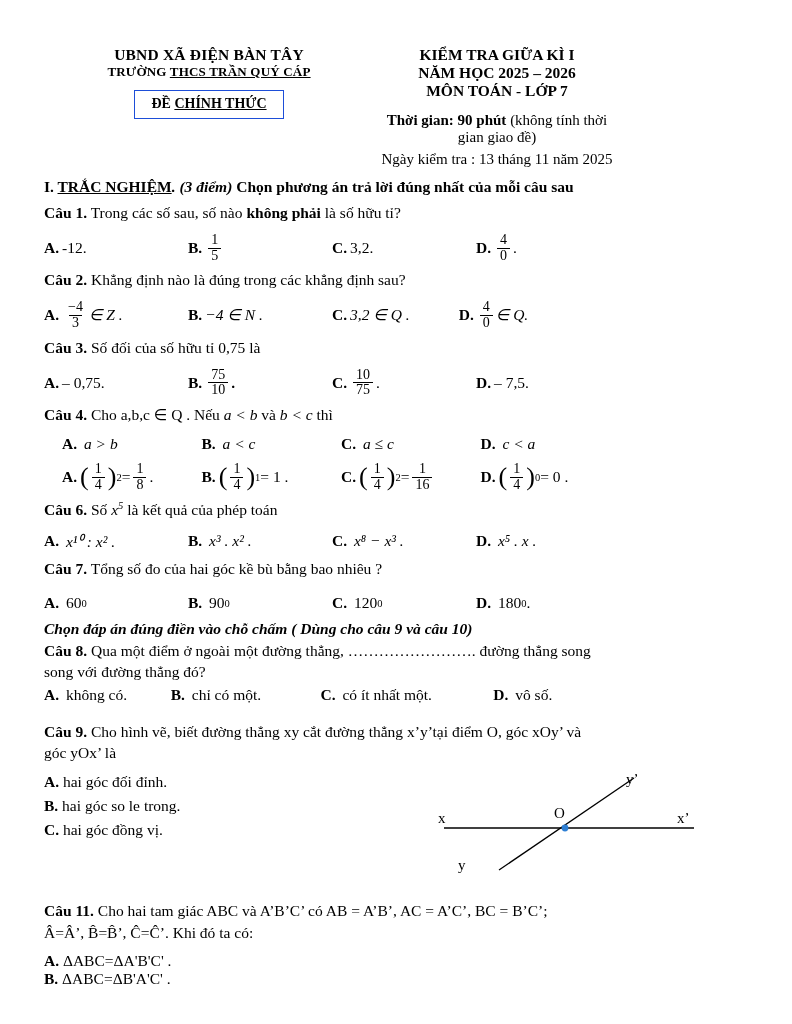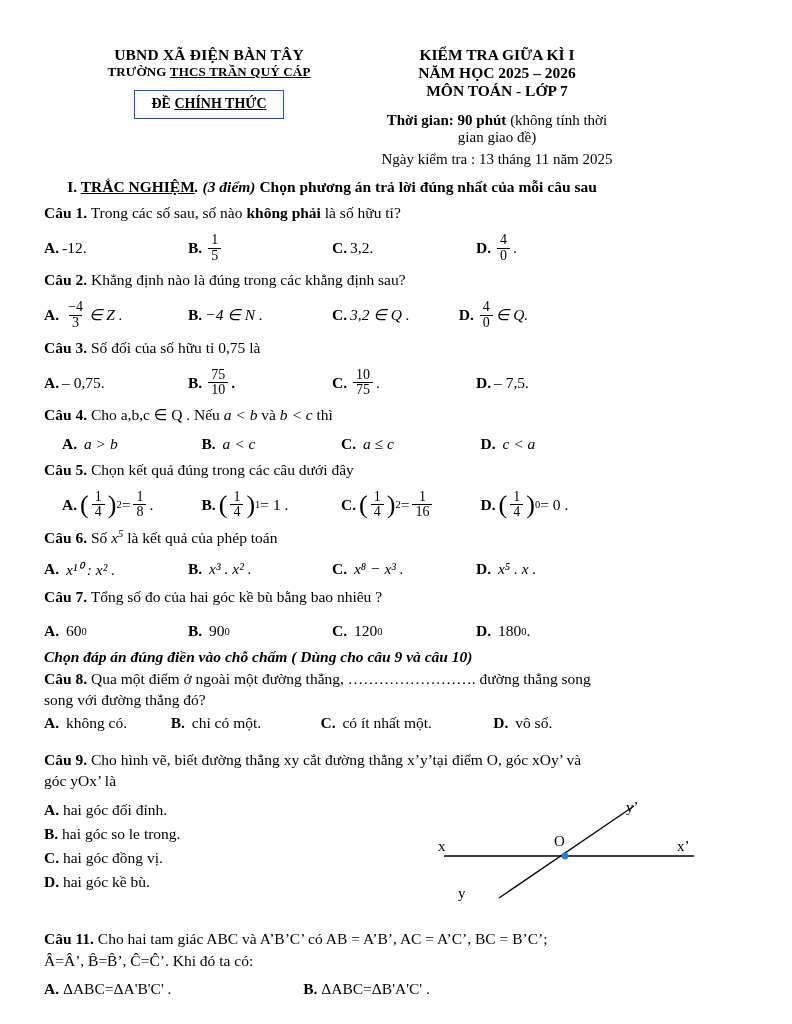--- a/index.html
+++ b/index.html
@@ -72,21 +72,20 @@
     margin-top: 5px;
     font-size: 15px;
   }
   .hdr-right-block { margin-top: 2px; }
 
   
   .section-title {
     margin-top: 10px;
     font-weight: bold;
     font-size: 15.5px;
-    text-align: center;
   }
   .section-title .ul { text-decoration: underline; }
   .section-title .ital { font-style: italic; font-weight: bold;}
   .q {
     margin-top: 7px;
     font-size: 15.5px;
     line-height: 1.35;
   }
   .q b { font-weight: bold; }
   .opts {
@@ -139,21 +138,21 @@
   
   .fig-row {
     display: flex;
     margin-top: 6px;
   }
   .fig-left { width: 390px; font-size: 15.5px; line-height: 1.55; }
   .fig-right { flex: 1; position: relative; height: 120px; }
   .fig-svg { position: absolute; left: 0; top: 0; }
 
   .q10-lines { margin-top: 10px; font-size: 15.5px; line-height: 1.45; }
-  .q10-opts { display: flex; margin-top: 7px; font-size: 15.5px; }
+  .q10-opts { display: flex; margin-top: 7px; font-size: 15.5px; flex-direction: column; }
   .q10-opts .o1 { width: 45%; }
 </style>
 </head>
 <body>
 
 <div class="page">
 
   <div class="header">
     <div class="hdr-left">
       <div class="school-line1">UBND XÃ ĐIỆN BÀN TÂY</div>
@@ -259,21 +258,20 @@
   </div>
 
   <div class="q"><b>Câu 4.</b><span> Cho a,b,c ∈ Q . Nếu </span><span class="ital">a &lt; b</span><span> và </span><span class="ital">b &lt; c</span><span>  thì</span></div>
   <div class="opts">
     <div class="opt w25" style="padding-left:18px"><b>A.</b>&nbsp;<span class="ital">a &gt; b</span></div>
     <div class="opt w25"><b>B.</b>&nbsp;<span class="ital">a &lt; c</span></div>
     <div class="opt w25"><b>C.</b>&nbsp;<span class="ital">a ≤ c</span></div>
     <div class="opt w25"><b>D.</b>&nbsp;<span class="ital">c &lt; a</span></div>
   </div>
 
-  <div class="q"><b>Câu 5.</b><span> Chọn kết quả đúng trong các câu dưới đây</span></div>
   <div class="opts">
     <div class="opt w25" style="padding-left:18px">
       <b>A.</b>
       <span class="paren-pow">
           <span class="big-paren">(</span>
           <span class="frac">
             <span class="num">1</span>
             <span class="den">4</span>
           </span>
           <span class="big-paren">)</span>
@@ -357,21 +355,20 @@
     <div class="opt" style="width:22%"><b>D.</b>&nbsp;<span>vô số.</span></div>
   </div>
 
   <div class="q" style="margin-top:18px"><b>Câu 9.</b><span> Cho hình vẽ, biết đường thẳng xy cắt đường thẳng x’y’tại điểm O, góc xOy’ và</span><br><span>góc yOx’ là</span></div>
 
   <div class="fig-row">
     <div class="fig-left">
       <div><b>A.</b><span> hai góc đối đỉnh.</span></div>
       <div><b>B.</b><span> hai góc so le trong.</span></div>
       <div><b>C.</b><span> hai góc đồng vị.</span></div>
-      <div><b>D.</b><span> hai góc kề bù.</span></div>
     </div>
     <div class="fig-right">
       <svg class="fig-svg" width="320" height="120" viewBox="0 0 320 120">
         <line x1="10" y1="58" x2="260" y2="58" stroke="#000" stroke-width="1.3"></line>
         <line x1="65" y1="100" x2="200" y2="8" stroke="#000" stroke-width="1.3"></line>
         <circle cx="131" cy="58" r="3.4" fill="#2e7fd4"></circle>
         <text x="4" y="53" font-family="Liberation Serif, serif" font-size="15">x</text>
         <text x="243" y="53" font-family="Liberation Serif, serif" font-size="15">x’</text>
         <text x="24" y="100" font-family="Liberation Serif, serif" font-size="15">y</text>
         <text x="192" y="14" font-family="Liberation Serif, serif" font-size="15">y’</text>

